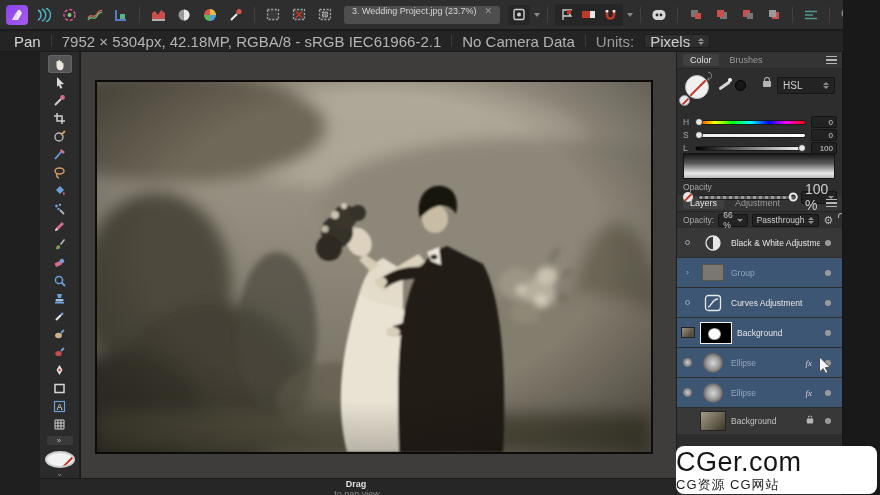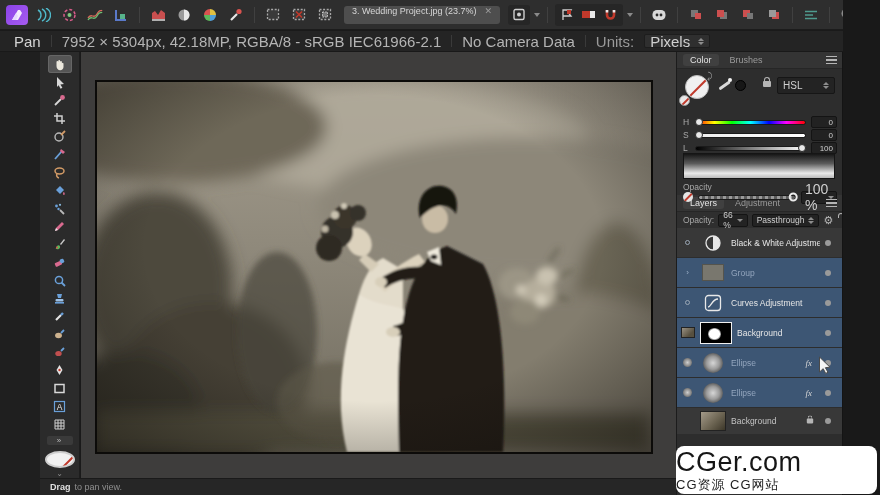--- a/index.html
+++ b/index.html
@@ -35,21 +35,21 @@
   .tool.sel{background:#555;box-shadow:0 0 0 1px #666 inset;}
   .more-btn{width:26px;height:12px;border-radius:2px;background:#3a3a3a;color:#bbb;font-size:8px;display:flex;align-items:center;justify-content:center;margin-top:3px;letter-spacing:1px;}
   .swatch-none{width:30px;height:30px;border-radius:50%;background:#f2f2f2;border:2px solid #cfcfcf;position:relative;margin-top:6px;overflow:hidden;}
   .swatch-none::after{content:"";position:absolute;left:-4px;top:13px;width:40px;height:2px;background:#c0392b;transform:rotate(-45deg);}
   .swatch-arrow{color:#8a8a8a;font-size:8px;margin-top:1px;}
 
   .canvas{position:absolute;left:81px;top:0;width:595px;bottom:17px;background:#3e3d3c;}
   .photo-frame{position:absolute;left:14px;top:28px;width:558px;height:374px;background:#0c0b09;padding:2px;}
   .photo-frame svg{display:block;}
 
-  .statusbar{position:absolute;left:40px;bottom:0;width:636px;height:17px;background:#262626;border-top:1px solid #1a1a1a;display:flex;align-items:center;padding:0 10px;font-size:9px;color:#8f8f8f;}
+  .statusbar{position:absolute;left:40px;bottom:0;width:636px;height:17px;background:#262626;border-top:1px solid #1a1a1a;display:flex;align-items:center;padding:0 10px;font-size:9px;color:#8f8f8f;flex-direction:column;}
   .statusbar b{color:#e0e0e0;margin-right:4px;}
 
   
   .panels{position:absolute;left:676px;top:0;bottom:0;width:167px;background:#2d2d2d;border-left:1px solid #1c1c1c;}
   .phead{height:17px;background:#343434;display:flex;align-items:center;padding:8px 6px;gap:4px;border-bottom:1px solid #262626;}
   .ptab{padding:1px 7px;border-radius:3px;color:#9a9a9a;font-size:9px;}
   .ptab.active{background:#404040;color:#e3e3e3;}
   .hamb{margin-left:auto;width:11px;height:8px;border-top:1.5px solid #b5b5b5;border-bottom:1.5px solid #b5b5b5;position:relative;}
   .hamb::after{content:"";position:absolute;left:0;top:2.2px;width:100%;height:1.5px;background:#b5b5b5;}
 

